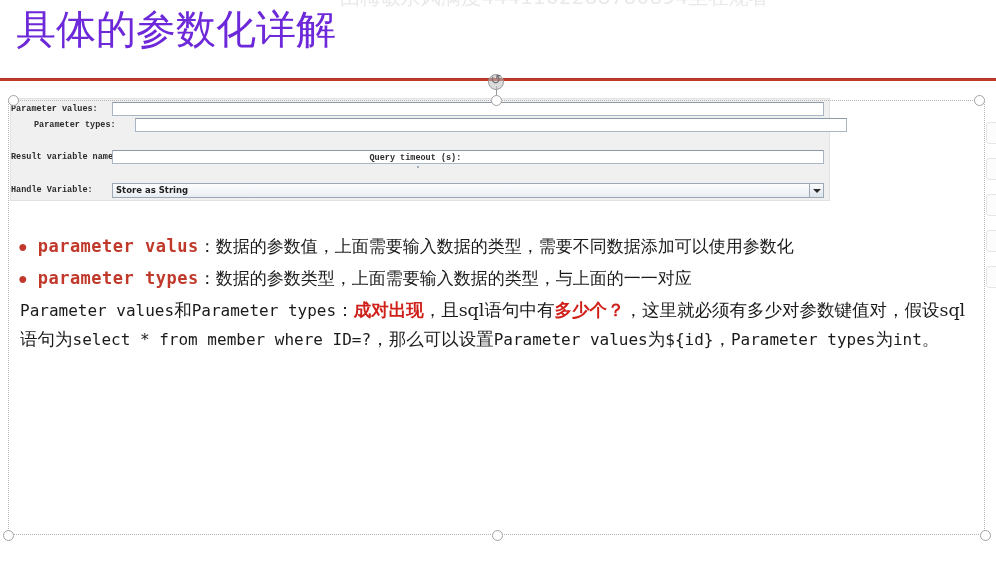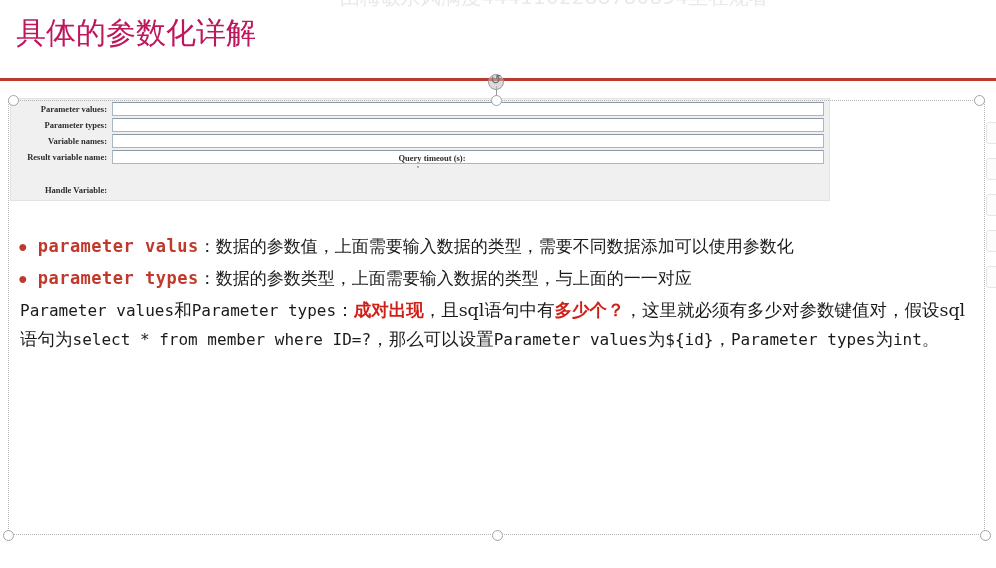--- a/index.html
+++ b/index.html
@@ -31,24 +31,24 @@
     color: #e9e9ea;
     white-space: nowrap;
     letter-spacing: 0.2px;
   }
 
   
   .slide-title {
     position: absolute;
     left: 16px;
     top: 14px;
-    font-family: Liberation Serif, serif;
-    font-size: 30px;
+    font-family: Liberation Mono, monospace;
+    font-size: 40px;
     line-height: 38px;
-    color: #be185d;
+    color: #6d28d9;
     white-space: nowrap;
   }
 
   
   .red-rule {
     position: absolute;
     left: 0;
     top: 78px;
     width: 996px;
     height: 3px;
@@ -123,23 +123,23 @@
   .form-row {
     position: absolute;
     left: 0;
     width: 818px;
     height: 16px;
     display: flex;
     align-items: center;
   }
   .form-label {
     width: 96px;
-    text-align: right;
+    text-align: left;
     padding-right: 5px;
-    font-family: Liberation Serif, serif;
+    font-family: Liberation Mono, monospace;
     font-size: 8.5px;
     font-weight: bold;
     color: #2c2c2c;
     white-space: nowrap;
     line-height: 16px;
   }
   .form-input {
     flex: 1;
     height: 14px;
     margin-right: 5px;
@@ -269,38 +269,38 @@
 <div class="red-rule"></div>
 
 <div class="rot-stem"></div>
 <div class="rot-handle"></div>
 
 <div class="form-shot">
   <div class="form-row" style="top:2px;">
     <div class="form-label">Parameter values:</div>
     <div class="form-input"></div>
   </div>
-  <div class="form-row" style="top:18px;">
+  <div class="form-row" style="top:18px;margin-left:23px;">
     <div class="form-label">Parameter types:</div>
-    <div class="form-input"></div>
-  </div>
-  <div class="form-row" style="top:34px;">
-    <div class="form-label">Variable names:</div>
     <div class="form-input"></div>
   </div>
   <div class="form-row" style="top:50px;">
     <div class="form-label">Result variable name:</div>
     <div class="form-input"></div>
   </div>
   <div class="form-row" style="top:51px;flex-direction:column;">
     <div class="form-label">Query timeout (s):</div>
     <div class="form-input"></div>
   </div>
   <div class="form-row" style="top:83px;">
     <div class="form-label">Handle Variable:</div>
+    <div class="form-select">
+      <span class="sel-text">Store as String</span>
+      <span class="arrow"></span>
+    </div>
   </div>
 </div>
 
 <div class="edge-clip">
   <div class="edge-box" style="top:2px;"></div>
   <div class="edge-box" style="top:38px;"></div>
   <div class="edge-box" style="top:74px;"></div>
   <div class="edge-box" style="top:110px;"></div>
   <div class="edge-box" style="top:146px;"></div>
 </div>

